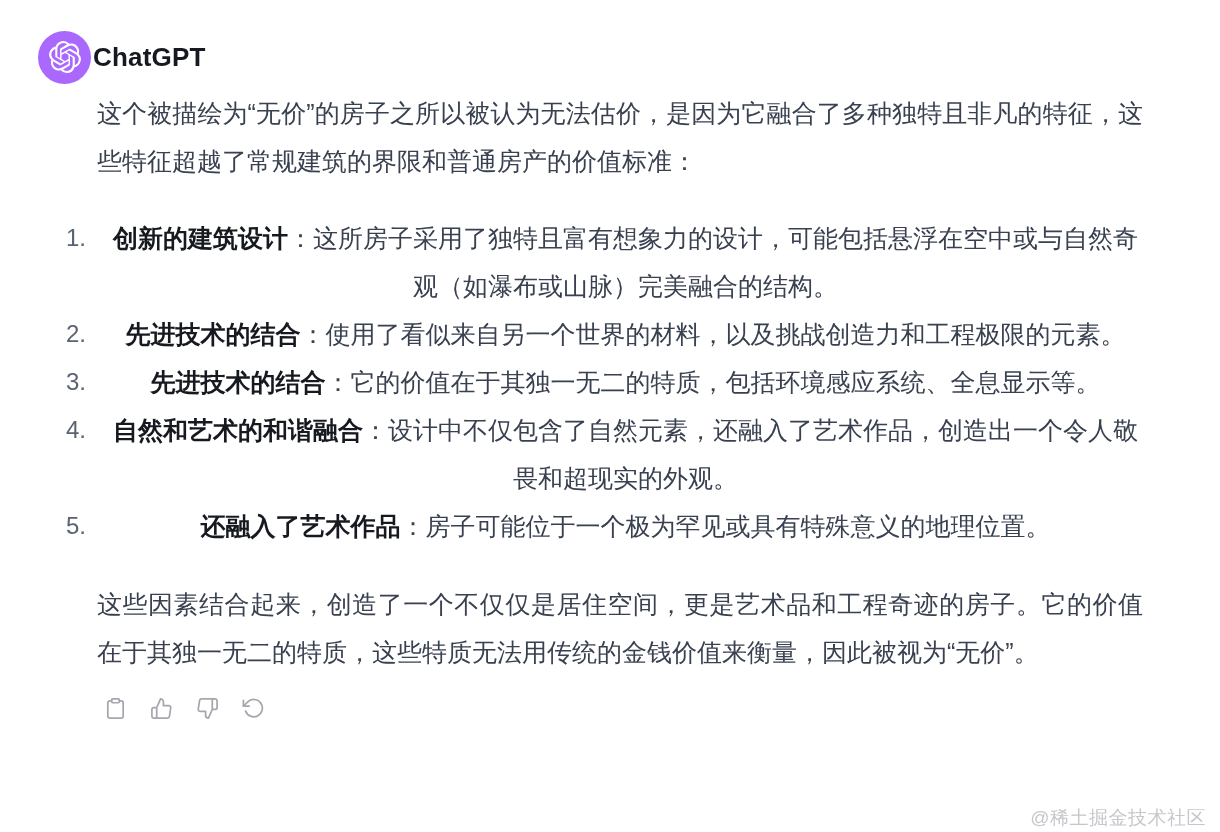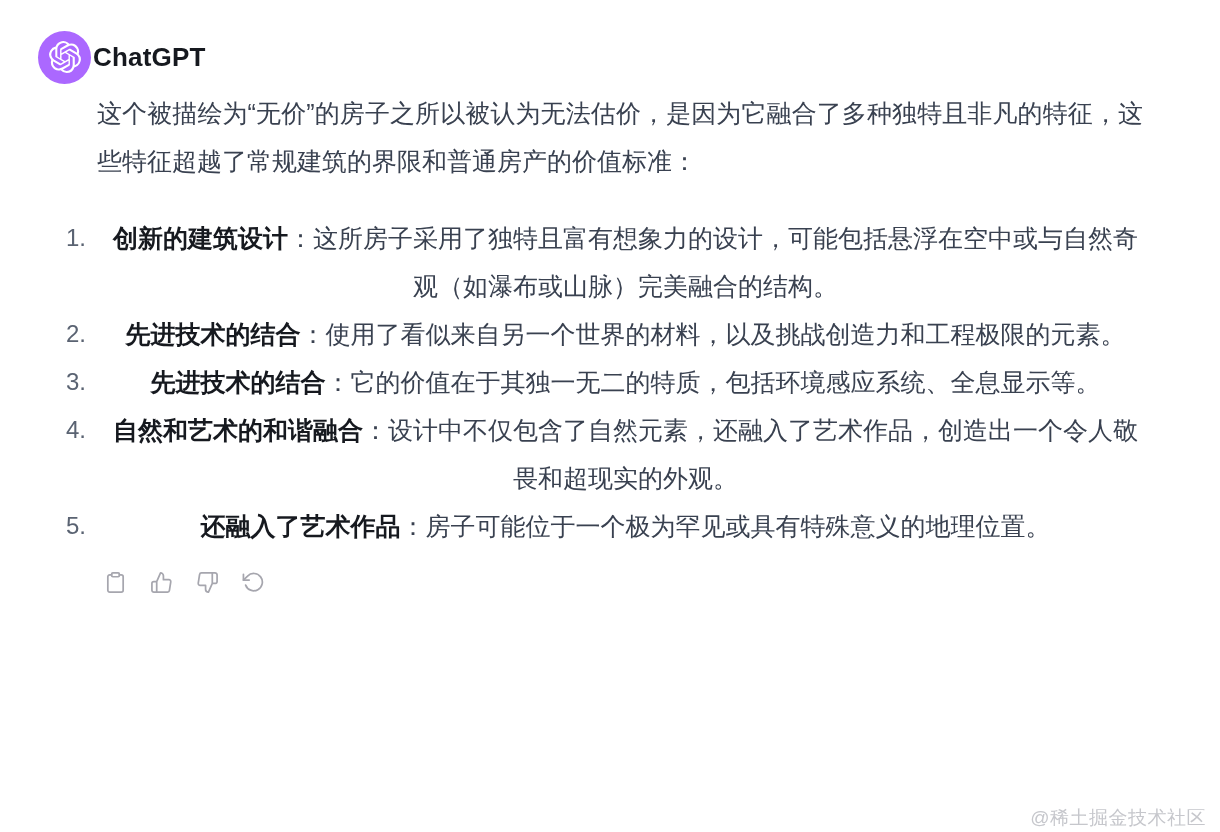--- a/index.html
+++ b/index.html
@@ -86,20 +86,21 @@
       <div class="list-item">
         <span class="item-marker">4.</span>
         <span class="item-text"><b class="item-title">自然和艺术的和谐融合</b><span>：设计中不仅包含了自然元素，还融入了艺术作品，创造出一个令人敬畏和超现实的外观。</span></span>
       </div>
       <div class="list-item">
         <span class="item-marker">5.</span>
         <span class="item-text"><b class="item-title">还融入了艺术作品</b><span>：房子可能位于一个极为罕见或具有特殊意义的地理位置。</span></span>
       </div>
     </div>
 
+    <p class="para outro">这些因素结合起来，创造了一个不仅仅是居住空间，更是艺术品和工程奇迹的房子。它的价值在于其独一无二的特质，这些特质无法用传统的金钱价值来衡量，因此被视为“无价”。</p>
 
   </div>
 
   <div class="actions">
     <button class="action-btn" title="">
       <span style="display:flex;">
         <svg viewBox="0 0 24 24" xmlns="http://www.w3.org/2000/svg">
           <path d="M16 4h2a2 2 0 0 1 2 2v14a2 2 0 0 1-2 2H6a2 2 0 0 1-2-2V6a2 2 0 0 1 2-2h2"></path>
           <rect x="8" y="2" width="8" height="4" rx="1.2" ry="1.2"></rect>
         </svg>

